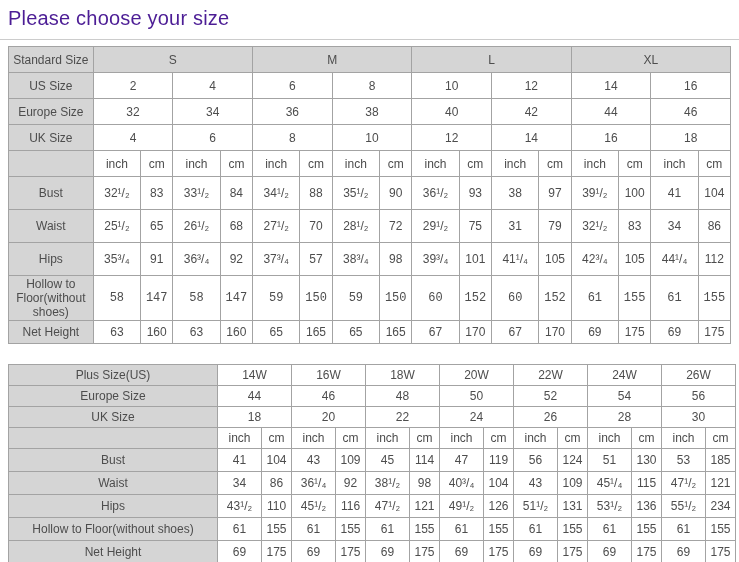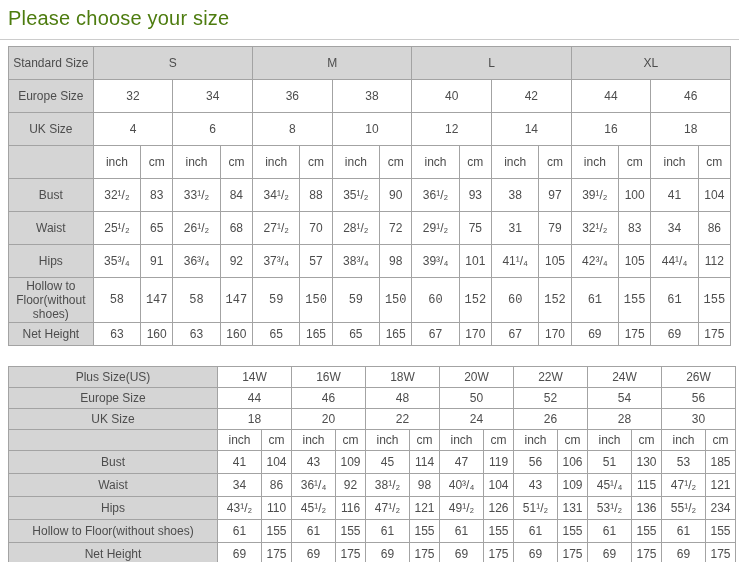--- a/index.html
+++ b/index.html
@@ -8,21 +8,21 @@
     background: #ffffff;
     width: 739px;
     height: 562px;
     font-family: "Liberation Sans", sans-serif;
     color: #4d4d4d;
     overflow: hidden;
   }
   .page-title {
     font-size: 20px;
     font-weight: 400;
-    color: #4d7c0f;
+    color: #4c1d95;
     margin: 7px 0 0 8px;
     letter-spacing: 0.2px;
   }
   .divider {
     border: none;
     border-top: 1px solid #cccccc;
     margin: 9px 0 0 0;
     width: 739px;
   }
   table.size-table {
@@ -38,21 +38,21 @@
     vertical-align: middle;
     font-size: 12px;
     font-weight: 400;
     padding: 1px 2px;
     line-height: 14px;
     color: #4d4d4d;
     overflow: hidden;
   }
   .size-table th.lbl { background: #d5d5d5; }
   .size-table th.group { background: #d5d5d5; }
-  tr.h  { height: 33px; }
+  tr.h  { height: 26px; }
   tr.m  { height: 33px; }
   tr.tall td { height: 42px; font-family: Liberation Mono, monospace; }
   tr.short { height: 23px; }
   tr.ph { height: 21px; margin-left: 21px; }
   tr.pm { height: 23px; }
   
   #standard-table col.c-lbl  { width: 84px; }
   #standard-table col.c-inch { width: 47px; }
   #standard-table col.c-cm   { width: 32px; }
   #plus-table col.c-lbl  { width: 209px; }
@@ -87,20 +87,31 @@
     </colgroup>
   <tbody>
       <tr class="h">
         <th class="lbl">Standard Size</th>
         <th colspan="4" class="group">S</th>
         <th colspan="4" class="group">M</th>
         <th colspan="4" class="group">L</th>
         <th colspan="4" class="group">XL</th>
       </tr>
       <tr class="h">
+        <th class="lbl">US Size</th>
+        <td colspan="2">2</td>
+        <td colspan="2">4</td>
+        <td colspan="2">6</td>
+        <td colspan="2">8</td>
+        <td colspan="2">10</td>
+        <td colspan="2">12</td>
+        <td colspan="2">14</td>
+        <td colspan="2">16</td>
+      </tr>
+      <tr class="h">
         <th class="lbl">Europe Size</th>
         <td colspan="2">32</td>
         <td colspan="2">34</td>
         <td colspan="2">36</td>
         <td colspan="2">38</td>
         <td colspan="2">40</td>
         <td colspan="2">42</td>
         <td colspan="2">44</td>
         <td colspan="2">46</td>
       </tr>
@@ -302,21 +313,21 @@
         <th class="lbl">Bust</th>
         <td>41</td>
         <td>104</td>
         <td>43</td>
         <td>109</td>
         <td>45</td>
         <td>114</td>
         <td>47</td>
         <td>119</td>
         <td>56</td>
-        <td>106</td>
+        <td>124</td>
         <td>51</td>
         <td>130</td>
         <td>53</td>
         <td>185</td>
       </tr>
       <tr class="pm">
         <th class="lbl">Waist</th>
         <td>34</td>
         <td>86</td>
         <td>36¹/₄</td>

